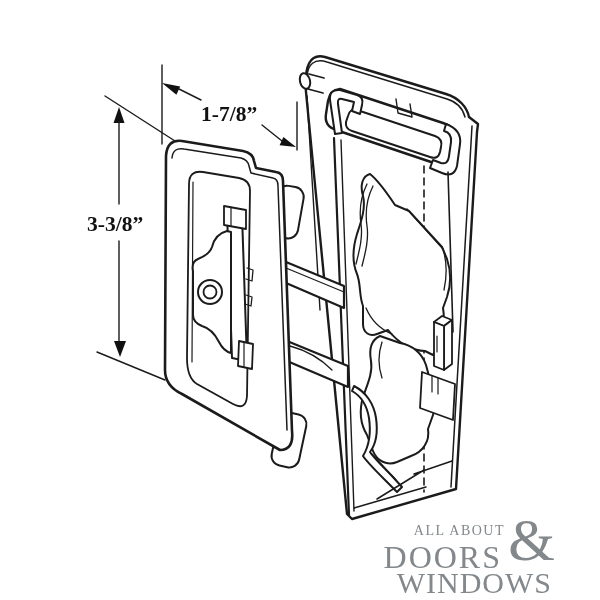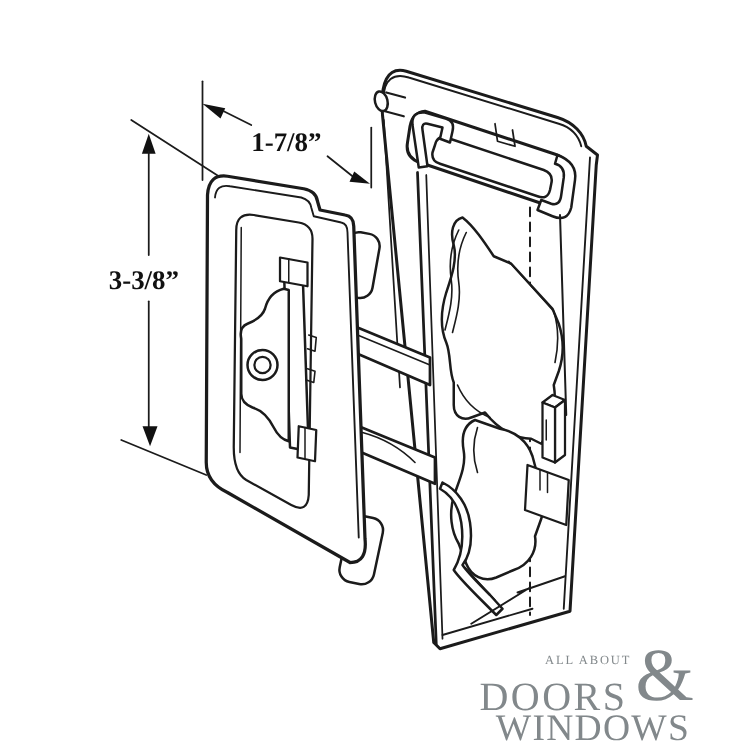--- a/index.html
+++ b/index.html
@@ -10,21 +10,21 @@
   #drawing{position:absolute;left:0;top:0;}
   .dim-text{
     font-family:"Liberation Serif", serif;
     font-weight:bold;font-size:21.5px;fill:#111;
   }
   
   .logo{
     position:absolute;right:4px;bottom:6px;width:186px;text-align:right;
     color:#82888b;line-height:1;
   }
-  .logo .row1{font-size:10px;letter-spacing:1.5px;padding-right:47px;height:17px;}
+  .logo .row1{font-size:14px;letter-spacing:1.5px;padding-right:47px;height:17px;}
   .logo .amp{
     position:absolute;top:-14px;right:-3px;font-size:60px;font-weight:normal;color:#82888b;
   }
   .logo .row2{font-size:32px;letter-spacing:2px;padding-right:50px;height:27px;}
   .logo .row3{font-size:30px;letter-spacing:1px;height:26px;}
   .logo .row4{font-size:21px;font-weight:bold;color:#5fae68;height:20px;margin-top:1px;}
 </style>
 </head>
 <body>
 

